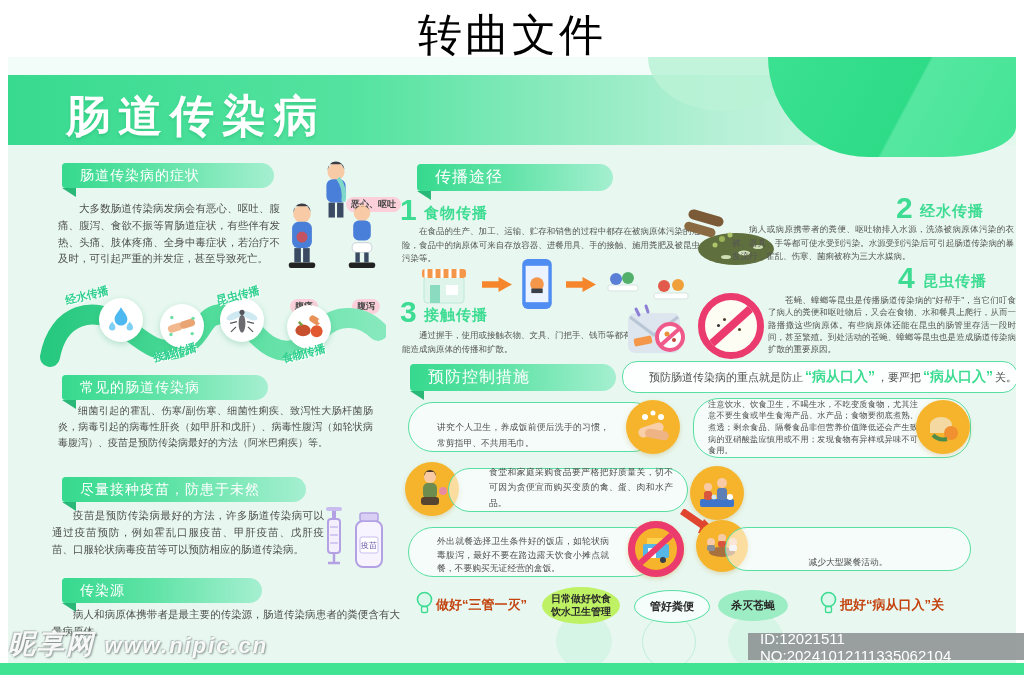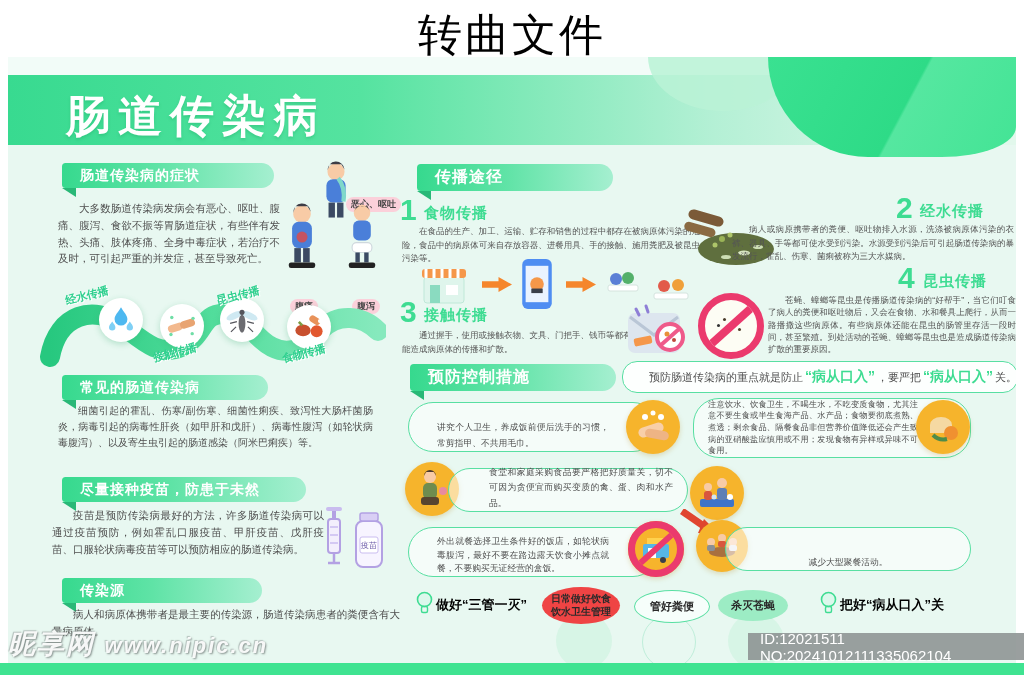--- a/index.html
+++ b/index.html
@@ -13,21 +13,21 @@
   .band{left:0;top:18px;width:1008px;height:70px;
         background:linear-gradient(90deg,#38da90 0%,#55e3a0 35%,#b4f0d5 70%,#e2f8ec 95%);}
   .wave-light{left:640px;top:0;width:150px;height:54px;background:#baf2d6;opacity:.85;
         border-radius:0 0 75px 75px / 0 0 54px 54px;}
   .blob{left:760px;top:0;width:248px;height:100px;
         background:linear-gradient(118deg,#3ae191 0%,#2edb87 54%,#55e7a0 55%,#43e495 100%);
         border-radius:0 0 36% 120px;}
   #poster-title{left:58px;top:30px;font-size:44px;font-weight:bold;color:#fff;letter-spacing:8px;
         text-shadow:0 2px 3px rgba(30,170,100,.35);}
   .rib{position:absolute;height:25px;display:flex;align-items:center;padding-left:18px;box-sizing:border-box;
-       color:#fff;font-weight:bold;font-size:14px;letter-spacing:1px;
+       color:#fff;font-weight:normal;font-size:14px;letter-spacing:1px;
        background:linear-gradient(90deg,#36d98e,#5fe3a6 45%,#a5efd0);
        border-radius:4px 14px 14px 4px;}
   .rib.big{font-size:16px;}
   .rib::after{content:"";position:absolute;left:0;bottom:-9px;width:0;height:0;
        border-top:9px solid #29b877;border-left:14px solid transparent;}
   .p{position:absolute;color:#4f4f4f;text-align:justify;line-height:1.6;font-size:10.5px;}
   .indent{text-indent:2em;}
   .num{position:absolute;color:#3edc92;font-weight:bold;font-size:30px;line-height:1;}
   .rtitle{position:absolute;color:#3edc92;font-weight:bold;font-size:15px;letter-spacing:1px;}
   .rbody{position:absolute;color:#555;font-size:8.5px;line-height:1.6;text-align:justify;}
@@ -46,21 +46,21 @@
        box-sizing:border-box;overflow:hidden;}
   .ban::after{content:"";position:absolute;left:-12%;top:43%;width:124%;height:15%;
        background:#eb3a6d;transform:rotate(-42deg);}
   .specks{position:absolute;left:18px;top:18px;width:3px;height:3px;border-radius:50%;background:#4a3b2a;
        box-shadow:9px 3px 0 #2aa6a0,18px -4px 0 #6b3327,3px 12px 0 #1f7d74,15px 10px 0 #54402a,-6px 6px 0 #333;}
   .callout{position:absolute;border:1.2px solid #58dfa2;background:#fdfffe;border-radius:15px;
        display:flex;align-items:center;justify-content:flex-end;font-size:11px;color:#4f4f4f;white-space:nowrap;}
   .hl{color:#3edc92;font-weight:bold;font-size:14px;padding:0 2px;}
   .fat-arrow{position:absolute;width:30px;height:15px;background:#f5862c;
        clip-path:polygon(0 28%,55% 28%,55% 0,100% 50%,55% 100%,55% 72%,0 72%);}
-  .ftext{position:absolute;font-size:13px;font-weight:bold;color:#000000;white-space:nowrap;}
+  .ftext{position:absolute;font-size:13px;font-weight:bold;color:#c2410c;white-space:nowrap;}
   .fpill{position:absolute;border-radius:50%;display:flex;align-items:center;justify-content:center;
        text-align:center;font-size:10px;line-height:1.25;color:#2a2a2a;font-weight:bold;}
   .deco{position:absolute;border-radius:50%;}
   #watermark{position:absolute;left:8px;top:626px;font-size:27px;font-weight:bold;font-style:italic;
        color:rgba(255,255,255,.92);letter-spacing:2px;z-index:10;
        text-shadow:1px 1px 2px rgba(110,120,118,.8),-1px -1px 1px rgba(150,160,158,.6);}
   #id-badge{position:absolute;left:748px;top:633px;height:27px;padding:0 12px;z-index:10;
        background:rgba(140,146,146,.88);color:#fff;font-size:15px;display:flex;align-items:center;}
   #greenbar{position:absolute;left:0;top:663px;width:1024px;height:12px;background:#3fe391;z-index:5;}
 </style>
@@ -164,21 +164,21 @@
       </svg>
     </div>
     <div class="wavelabel" style="left:57px;top:231px;">经水传播</div>
     <div class="wavelabel" style="left:145px;top:288px;">接触传播</div>
     <div class="wavelabel" style="left:208px;top:231px;">昆虫传播</div>
     <div class="wavelabel" style="left:274px;top:289px;">食物传播</div>
 
     <div class="rib" style="left:54px;top:318px;width:206px;">
       <span>常见的肠道传染病</span>
     </div>
-    <div class="p indent" style="left:50px;top:346px;width:315px;font-size:10px;">细菌引起的霍乱、伤寒/副伤寒、细菌性痢疾、致泻性大肠杆菌肠炎，病毒引起的病毒性肝炎（如甲肝和戊肝）、病毒性腹泻（如轮状病毒腹泻）、以及寄生虫引起的肠道感染（阿米巴痢疾）等。</div>
+    <div class="p indent" style="left:50px;top:346px;width:315px;font-size:10px;">细菌引起的霍乱、伤寒/副伤寒、细菌性痢疾、致泻性大肠杆菌肠炎，病毒引起的病毒性肝炎（如甲肝和戊肝）、病毒性腹泻（如轮状病毒腹泻）、疫苗是预防传染病最好的方法（阿米巴痢疾）等。</div>
 
     <div class="rib" style="left:54px;top:420px;width:244px;">
       <span>尽量接种疫苗，防患于未然</span>
     </div>
     <div class="p indent" style="left:44px;top:450px;width:272px;">疫苗是预防传染病最好的方法，许多肠道传染病可以通过疫苗预防，例如霍乱口服疫苗、甲肝疫苗、戊肝疫苗、口服轮状病毒疫苗等可以预防相应的肠道传染病。</div>
     <svg class="abs" style="left:310px;top:448px;" width="72" height="70" viewBox="0 0 72 70">
       <rect x="10" y="14" width="12" height="34" rx="3" fill="#f3effc" stroke="#b3a1e3" stroke-width="2"></rect>
       <rect x="14" y="4" width="4" height="10" fill="#b3a1e3"></rect>
         <rect x="8" y="2" width="16" height="4" rx="2" fill="#c9bcef"></rect>
       <path d="M16 48v10M10 58h12" stroke="#b3a1e3" stroke-width="2.5"></path>
@@ -358,21 +358,21 @@
 
     <div class="deco" style="left:548px;top:556px;width:56px;height:56px;background:#d7f5e6;"></div>
     <div class="deco" style="left:634px;top:558px;width:52px;height:52px;border:1.5px solid #bfeeda;"></div>
     <div class="deco" style="left:720px;top:556px;width:56px;height:56px;background:#d7f5e6;"></div>
 
     <svg class="abs" style="left:408px;top:534px;" width="17" height="24" viewBox="0 0 17 24">
       <circle cx="8.5" cy="8.5" r="7" fill="#dcf8ec" stroke="#3edc92" stroke-width="1.6"></circle>
       <rect x="5.5" y="15.5" width="6" height="6" rx="1.5" fill="none" stroke="#3edc92" stroke-width="1.4"></rect>
     </svg>
     <div class="ftext" style="left:428px;top:539px;">做好“三管一灭”</div>
-    <div class="fpill" style="left:534px;top:530px;width:78px;height:37px;background:#ef4444;padding:0 6px;box-sizing:border-box;">
+    <div class="fpill" style="left:534px;top:530px;width:78px;height:37px;background:#bef264;padding:0 6px;box-sizing:border-box;">
       <span>日常做好饮食饮水卫生管理</span>
     </div>
     <div class="fpill" style="left:626px;top:533px;width:74px;height:31px;border:1.2px solid #58dfa2;background:#f6fefb;font-size:11px;">
       <span>管好粪便</span>
     </div>
     <div class="fpill" style="left:710px;top:533px;width:70px;height:31px;background:#9cecc4;font-size:11px;">
       <span>杀灭苍蝇</span>
     </div>
     <svg class="abs" style="left:812px;top:534px;" width="17" height="24" viewBox="0 0 17 24">
       <circle cx="8.5" cy="8.5" r="7" fill="#dcf8ec" stroke="#3edc92" stroke-width="1.6"></circle>

